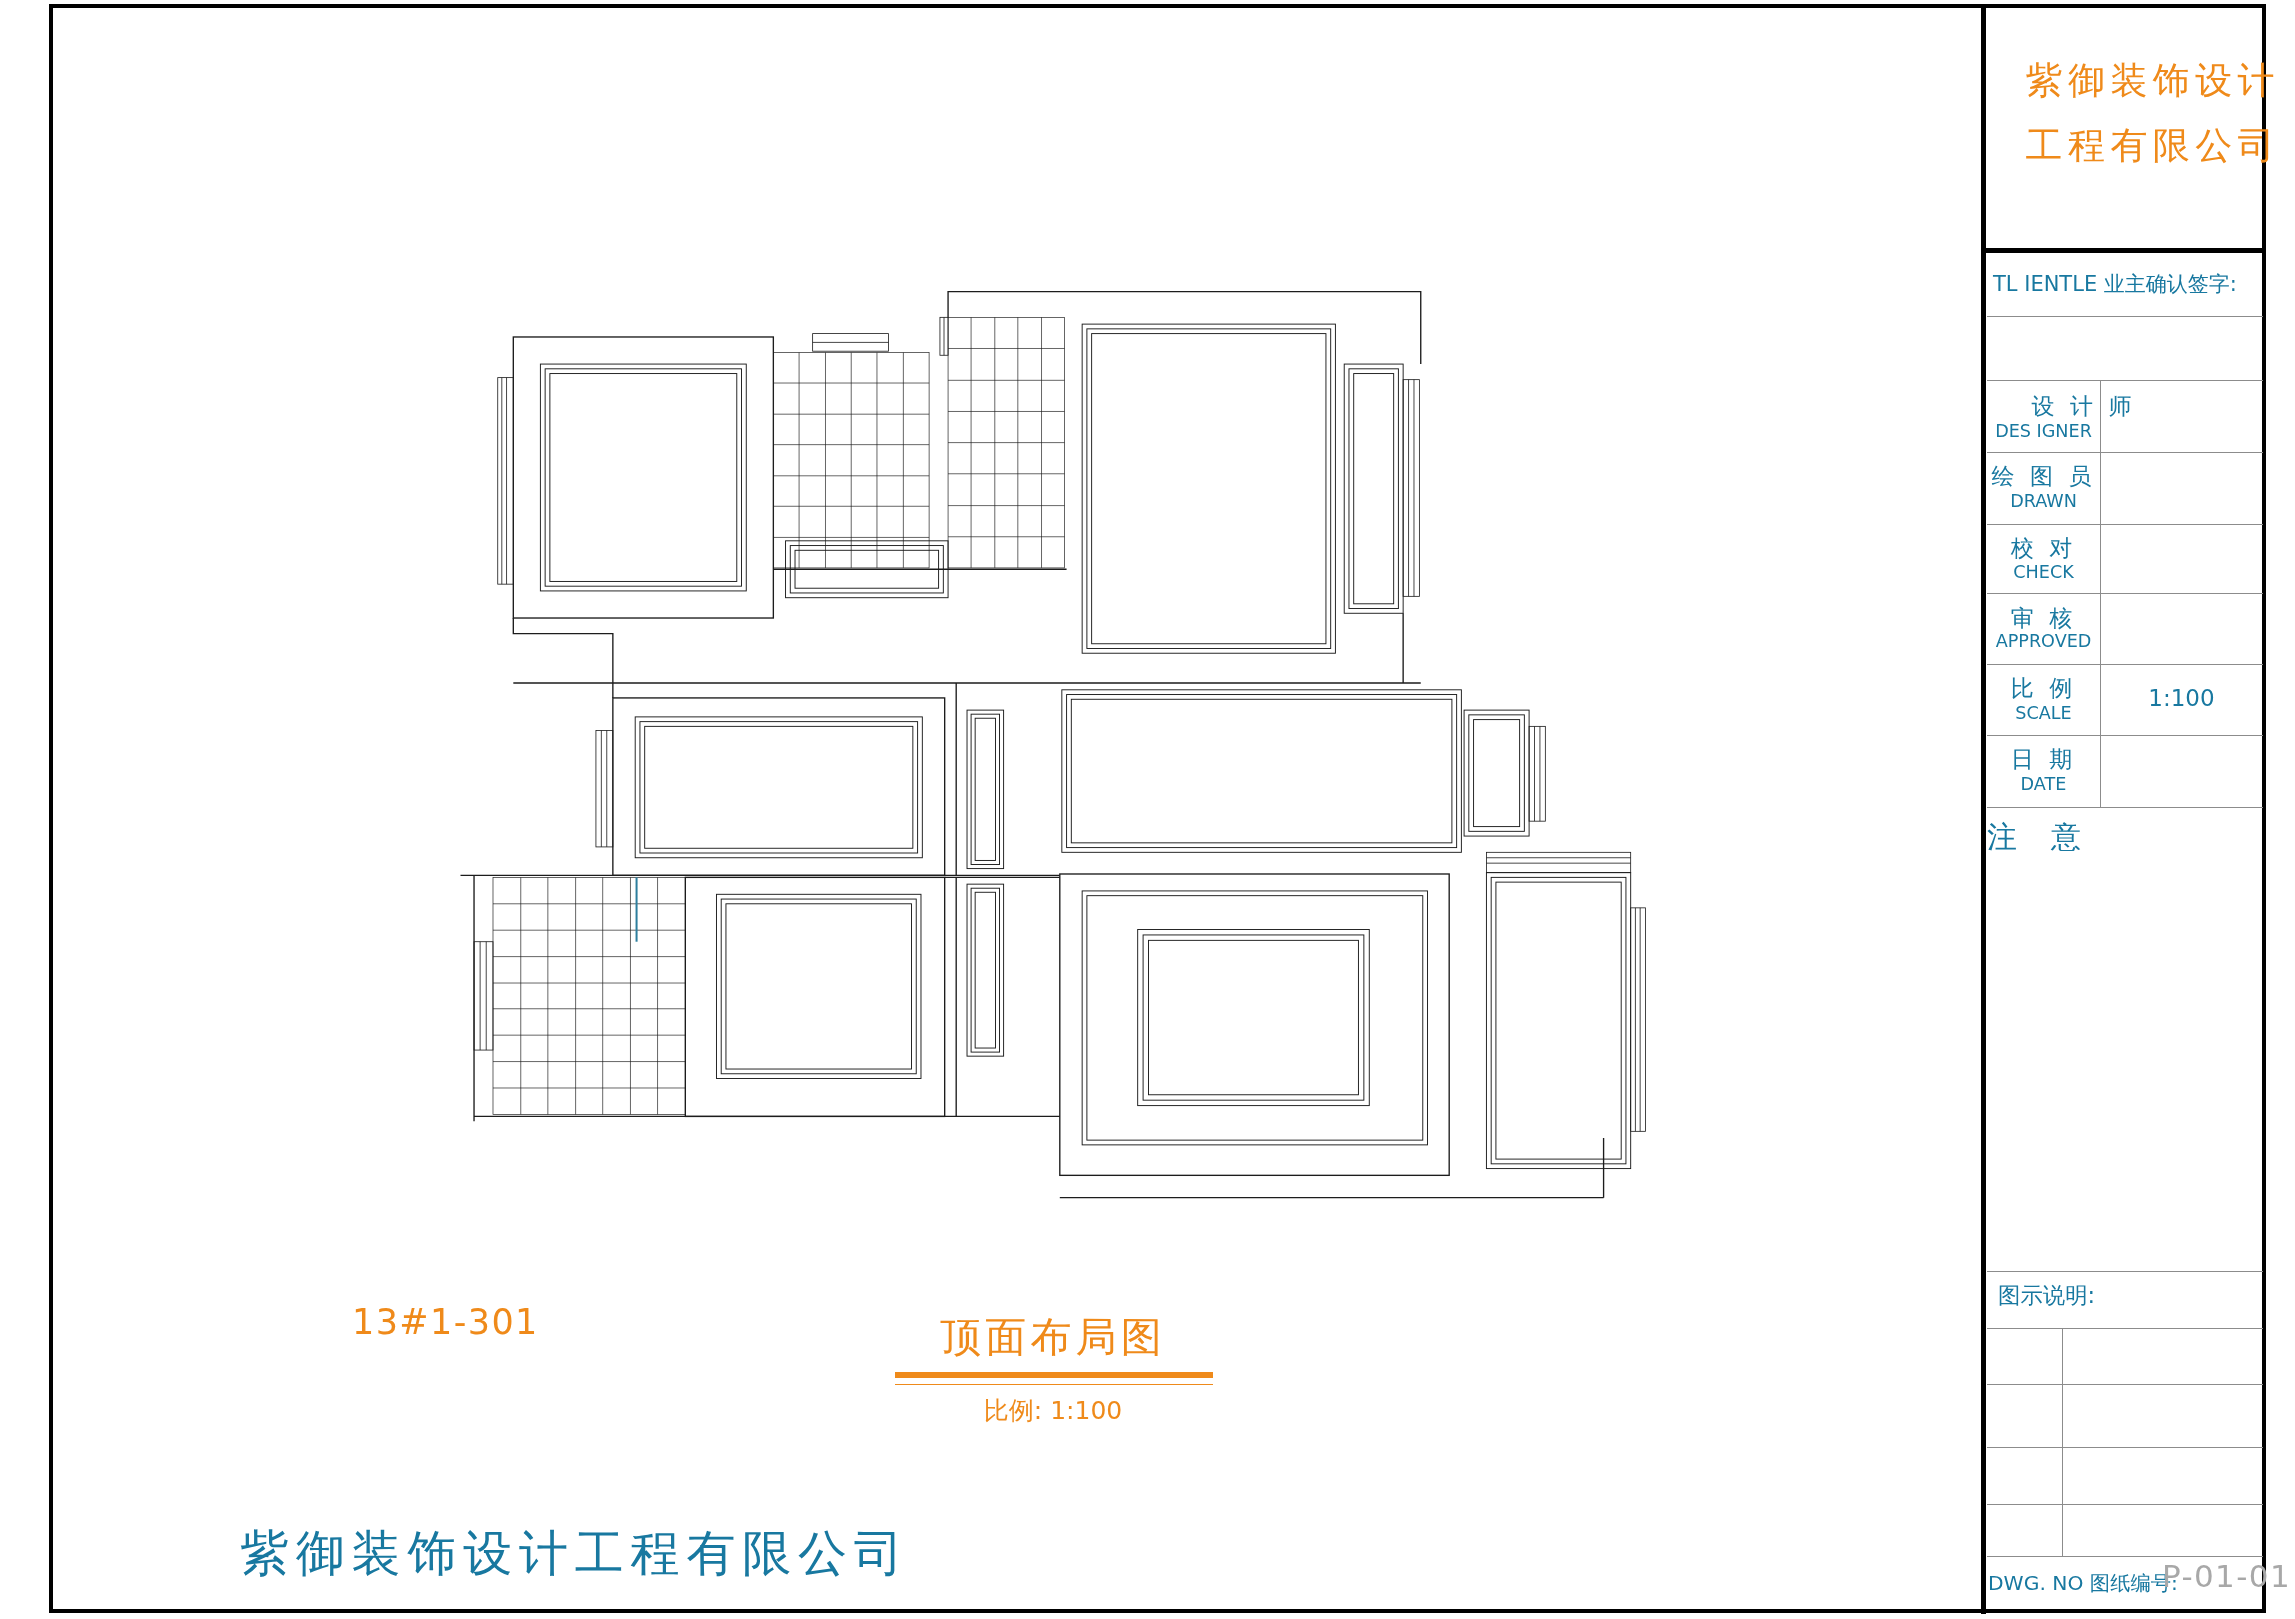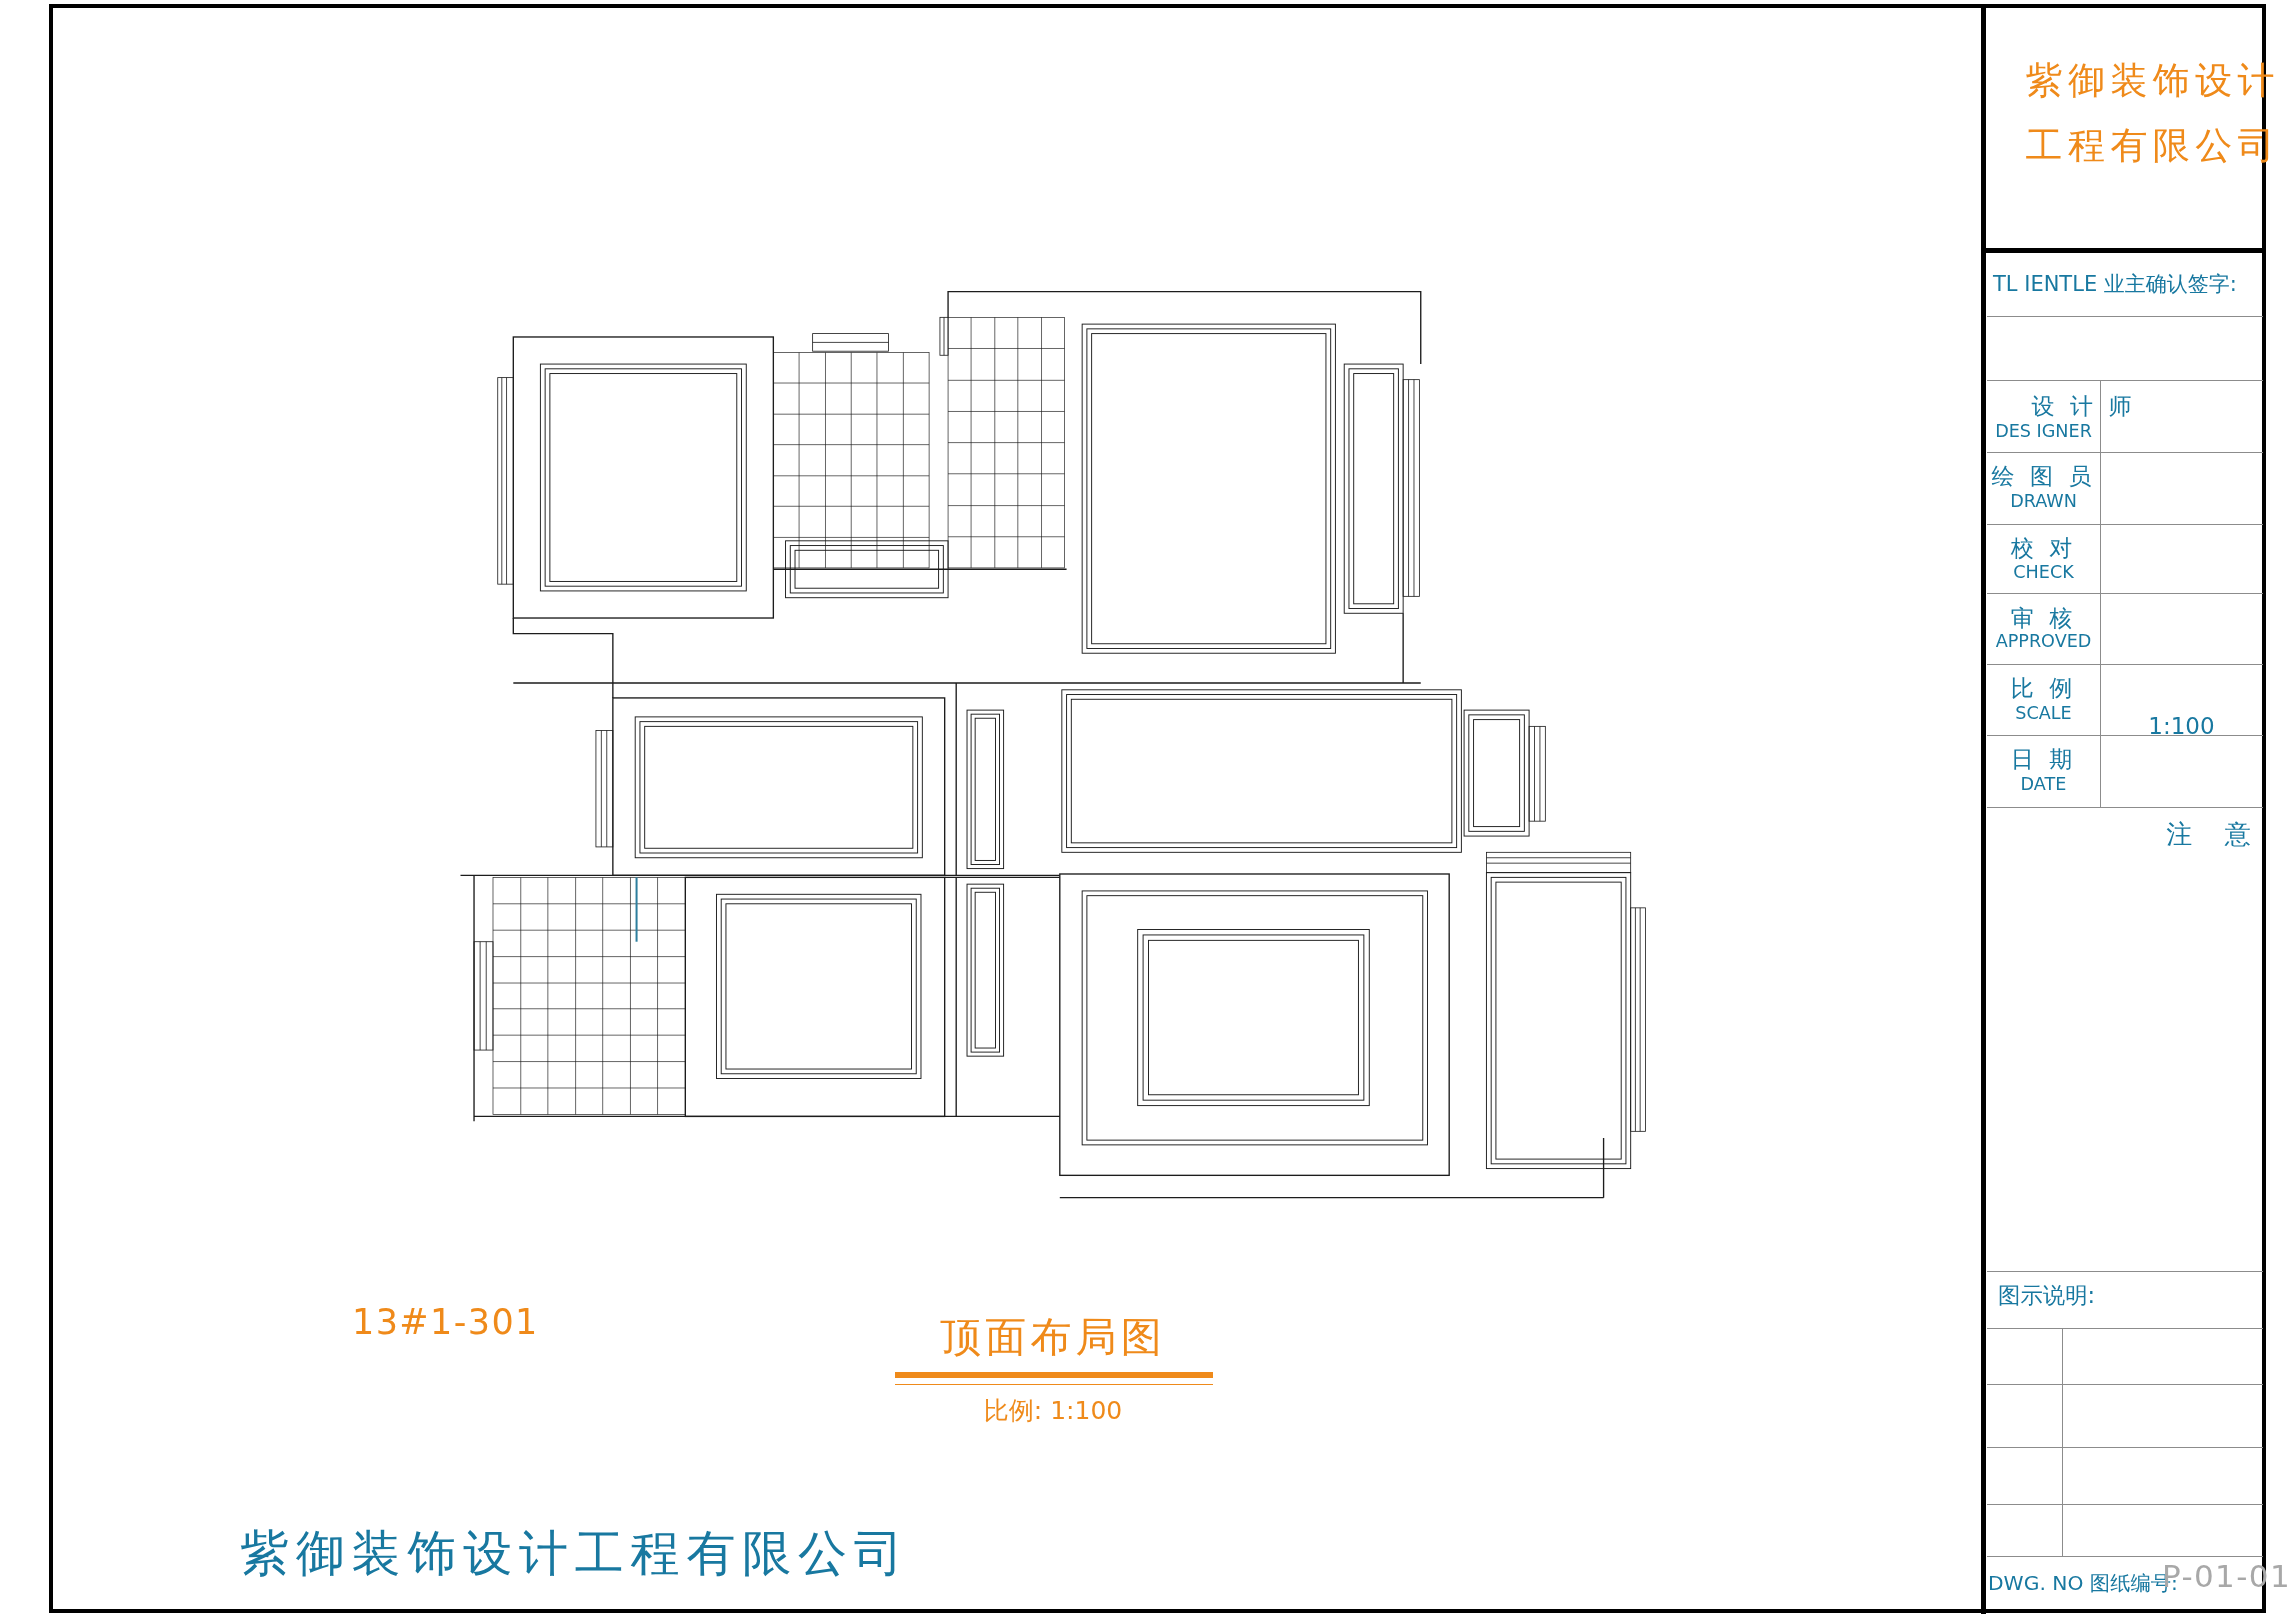--- a/index.html
+++ b/index.html
@@ -15,21 +15,21 @@
   .vl{width:1.4px;background:#8c8c8c;}
   
   .teal{color:#1878a0;}
   .orange{color:#ef8a1a;}
   .gray{color:#a8a8a8;}
   .tb-company{left:1987px;width:276px;text-align:right;font-size:37px;letter-spacing:5.4px;white-space:nowrap;padding-left:17px;}
   .tb-sign{left:1993px;top:270px;font-size:21px;white-space:nowrap;}
   .row-zh{left:1987px;width:113px;text-align:center;font-size:23px;letter-spacing:4.1px;white-space:nowrap;}
   .row-en{left:1987px;width:113px;text-align:center;font-size:17.6px;white-space:nowrap;}
   .row-val{left:2100px;width:163px;text-align:center;font-size:23px;}
-  .notes-title{left:1987px;top:817px;width:276px;text-align:right;font-size:26px;letter-spacing:12.2px;}
+  .notes-title{left:1987px;top:817px;width:276px;text-align:left;font-size:30px;letter-spacing:12.2px;}
   .notes{left:1989px;top:852px;width:275px;font-size:24px;line-height:32px;word-break:break-all;text-align:left;}
   .legend-label{left:1998px;top:1280px;font-size:22.4px;white-space:nowrap;}
   .dwg-label{left:1988px;top:1569px;font-size:20.3px;white-space:nowrap;}
   .dwg-number{left:2134px;top:1558px;font-size:31px;letter-spacing:1.4px;white-space:nowrap;margin-left:28px;}
   .unit-label{left:352px;top:1302px;width:190px;font-size:35px;letter-spacing:1.4px;white-space:nowrap;}
   .plan-title{left:914px;top:1310px;width:278px;text-align:center;font-size:41px;letter-spacing:4.1px;white-space:nowrap;}
   .title-underline-thick{left:895px;top:1372px;width:318px;height:6.1px;background:#ef8a1a;}
   .title-underline-thin{left:895px;top:1384px;width:318px;height:1.4px;background:#ef8a1a;}
   .plan-scale{left:914px;top:1394px;width:278px;text-align:center;font-size:25px;white-space:nowrap;}
   .footer-company{left:240px;top:1521px;font-size:49px;letter-spacing:6.8px;white-space:nowrap;}
@@ -177,21 +177,21 @@
   <div class="abs row-zh teal" style="top:533px;">校   对</div>
   <div class="abs row-en teal" style="top:562px;">CHECK</div>
   <div class="abs row-val teal" style="top:545px;"></div>
 
   <div class="abs row-zh teal" style="top:603px;">审   核</div>
   <div class="abs row-en teal" style="top:631px;">APPROVED</div>
   <div class="abs row-val teal" style="top:615px;"></div>
 
   <div class="abs row-zh teal" style="top:673px;">比   例</div>
   <div class="abs row-en teal" style="top:703px;">SCALE</div>
-  <div class="abs row-val teal" style="top:713px;">1:100</div>
+  <div class="abs row-val teal" style="top:685px;">1:100</div>
 
   <div class="abs row-zh teal" style="top:744px;">日   期</div>
   <div class="abs row-en teal" style="top:774px;">DATE</div>
   <div class="abs row-val teal" style="top:757px;"></div>
 
   <div class="abs notes-title teal">注 意</div>
 
   <div class="abs hl" style="top:1271px;"></div>
   <div class="abs legend-label teal">图示说明:</div>
   <div>

